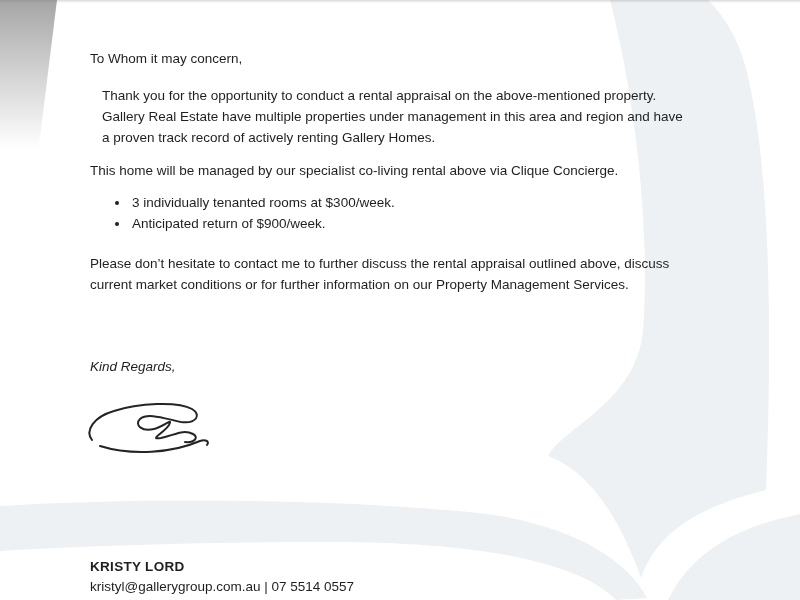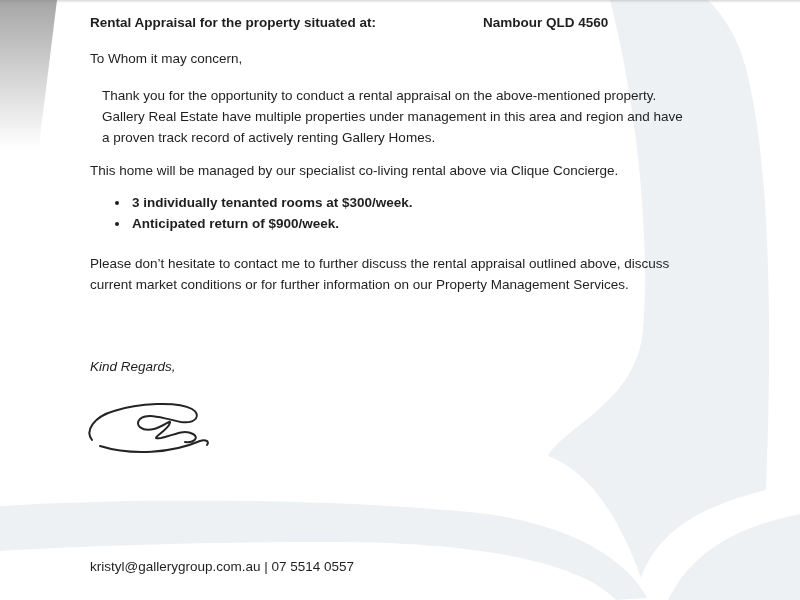--- a/index.html
+++ b/index.html
@@ -49,21 +49,21 @@
     line-height: 21px;
   }
   .block { position: absolute; left: 0; width: 590px; }
   .hdr { font-weight: bold; }
   .hdr-location { position: absolute; left: 393px; top: 0; white-space: nowrap; font-weight: bold; }
   .bullets {
     margin: 0;
     padding-left: 40px;
     list-style: disc outside;
   }
-  .bullets li { padding-left: 2px; font-weight: bold; }
+  .bullets li { padding-left: 2px; }
   .closing { font-style: italic; }
   .sig-svg { position: absolute; left: -6px; top: 388px; }
   .name-line { font-weight: bold; letter-spacing: 0.3px; }
   .sign-block { line-height: 20px; }
 </style>
 </head>
 <body>
 
 <div class="page">
 
@@ -87,22 +87,20 @@
                L 800,600 Z"></path>
     </g>
   </svg>
 
   <div class="edge-left"></div>
   <div class="edge-top"></div>
 
   <div class="letter">
 
     <div class="block hdr" style="top:0;">
-      <span>Rental Appraisal for the property situated at:</span>
-      <span class="hdr-location">Nambour QLD 4560</span>
     </div>
 
     <div class="block" style="top:36px;">To Whom it may concern,</div>
 
     <div class="block" style="top:73px;margin-left:12px;">Thank you for the opportunity to conduct a rental appraisal on the above-mentioned property. Gallery Real Estate have multiple properties under management in this area and region and have a proven track record of actively renting Gallery Homes.</div>
 
     <div class="block" style="top:148px;">This home will be managed by our specialist co-living rental above via Clique Concierge.</div>
 
     <ul class="bullets block" style="top:180px;">
       <li>3 individually tenanted rooms at $300/week.</li>
@@ -123,17 +121,18 @@
            C 81,26 89,17 85,25
            C 80,33 64,40 77,38
            C 91,35 99,29 109,34
            C 115,37 111,43 101,42
            M 16,46
            C 48,56 88,53 116,41
            C 121,39 126,41 123,45"></path>
     </svg>
 
     <div class="block sign-block" style="top:545px;">
+      <div class="name-line">KRISTY LORD</div>
       <div>kristyl@gallerygroup.com.au | 07 5514 0557</div>
     </div>
 
   </div>
 </div>
 
 </body></html>

